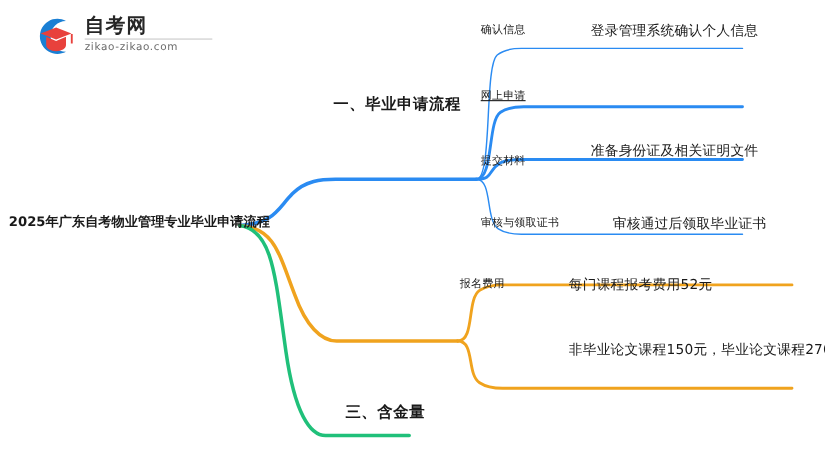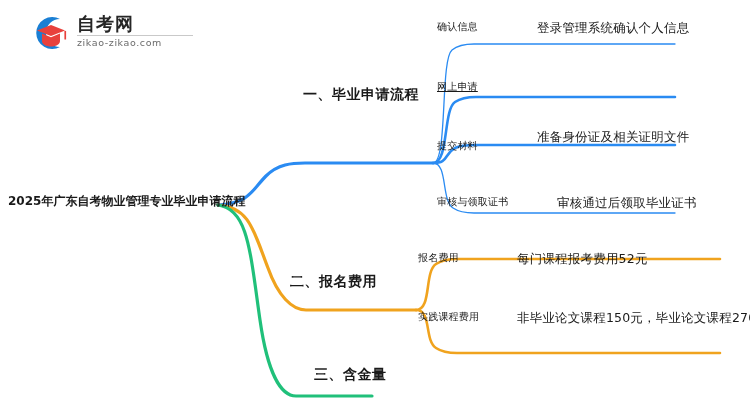--- a/index.html
+++ b/index.html
@@ -141,23 +141,21 @@
   <div class="node leaf-desc" style="left:537px; top:20px;text-align:right;">登录管理系统确认个人信息</div>
 
   <div class="node leaf-node" style="left:437px; top:80px;text-decoration:underline;">网上申请</div>
 
   <div class="node leaf-node" style="left:437px; top:139px;">提交材料</div>
   <div class="node leaf-desc" style="left:537px; top:129px;">准备身份证及相关证明文件</div>
 
   <div class="node leaf-desc" style="left:557px; top:195px;">审核通过后领取毕业证书</div>
   <div class="node leaf-node" style="left:437px; top:195px;">审核与领取证书</div>
 
-  <div class="node branch-node" style="left:290px; top:273px;">二、报名费用</div>
 
   <div class="node leaf-node" style="left:418px; top:251px;">报名费用</div>
   <div class="node leaf-desc" style="left:517px; top:251px;text-align:right;">每门课程报考费用52元</div>
 
-  <div class="node leaf-node" style="left:418px; top:310px;">实践课程费用</div>
   <div class="node leaf-desc" style="left:517px; top:310px;">非毕业论文课程150元，毕业论文课程270元</div>
 
   <div class="node branch-node" style="left:290px; top:366px;margin-left:24px;">三、含金量</div>
 
 </div>
 
 </body></html>

